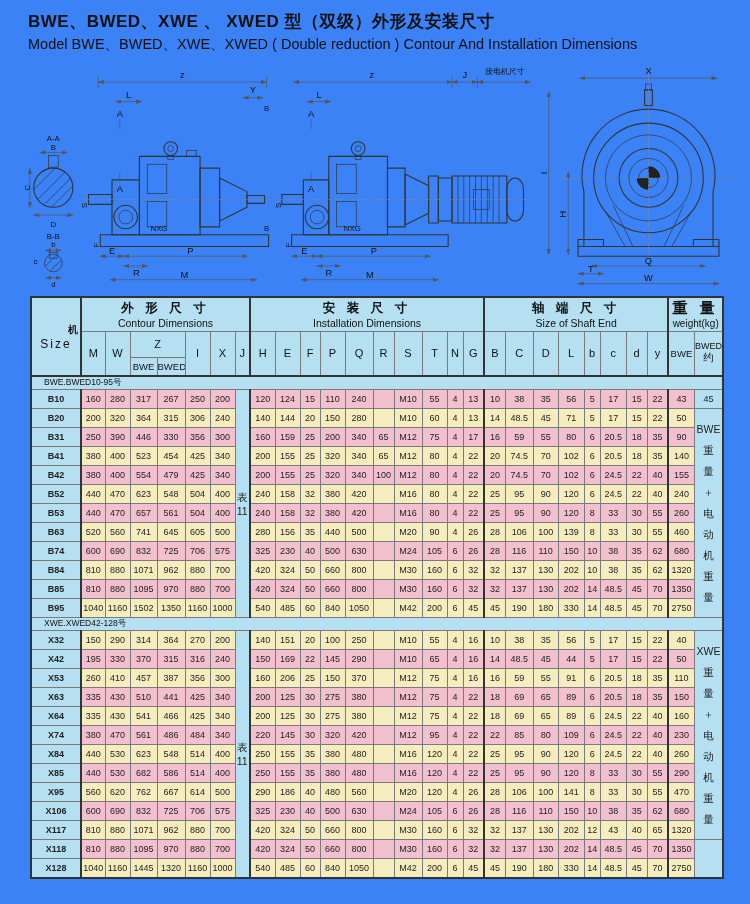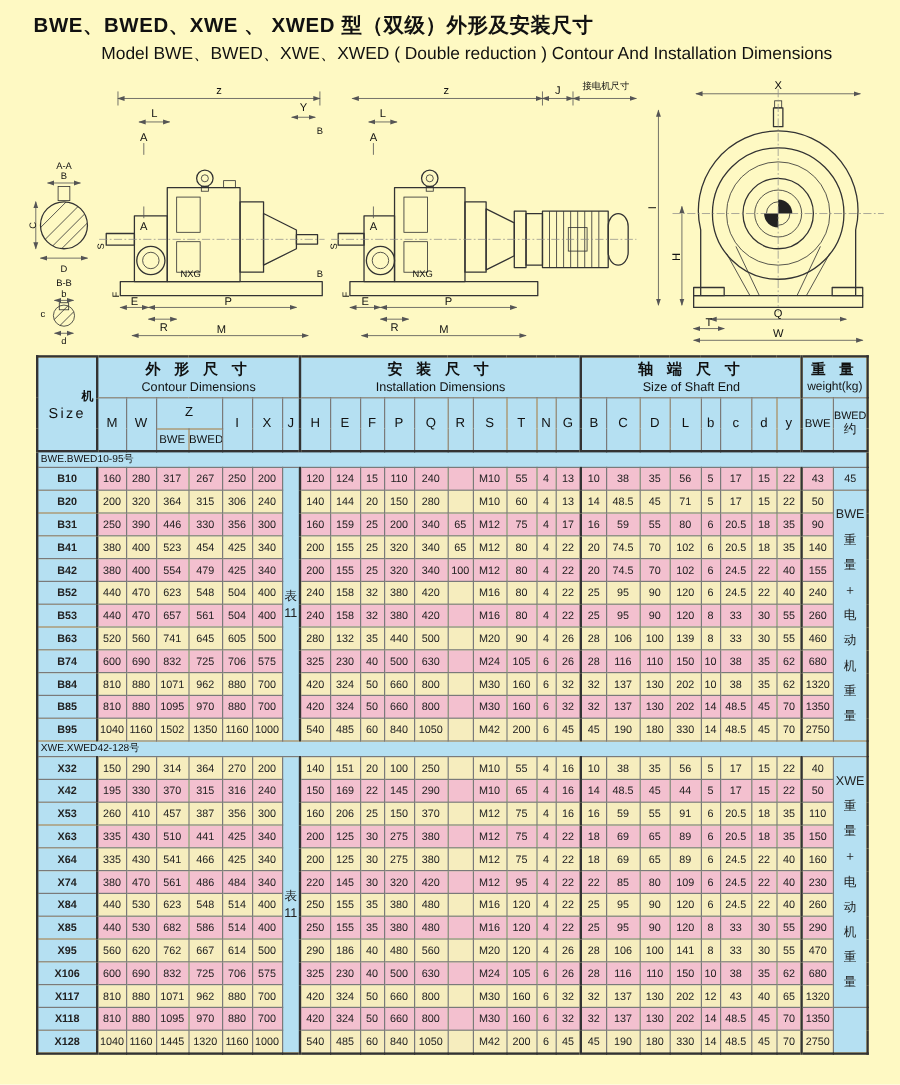--- a/index.html
+++ b/index.html
@@ -1,19 +1,19 @@
 <!DOCTYPE html>
 <html><head>
 <meta charset="utf-8">
 <style>
   html,body{margin:0;padding:0;background:#fff;}
   body{width:750px;font-family:"Liberation Sans",sans-serif;color:#111;}
-  .page{width:750px;height:904px;background:#fef9c3;overflow:hidden;}
+  .page{width:750px;height:904px;background:#3b82f6;overflow:hidden;}
   .title{margin:10px 0 2px 28px;font-size:17px;font-weight:bold;letter-spacing:.5px;}
-  .subtitle{margin:2px 0 4px 28px;font-size:14.5px;font-weight:normal;text-align:center;}
+  .subtitle{margin:2px 0 4px 28px;font-size:14.5px;font-weight:normal;}
   .drawings{display:flex;justify-content:space-between;align-items:flex-start;padding:2px 6px 0 22px;height:234px;}
   svg{display:block;}
   svg text{font-family:"Liberation Sans",sans-serif;fill:#111;}
   .lbl{font-size:9.5px;}
   .lbls{font-size:8px;}
   .oln{fill:none;stroke:#333;stroke-width:1.1;stroke-linejoin:round;}
   .oln2{fill:none;stroke:#333;stroke-width:.7;}
   .dim{stroke:#555;stroke-width:.7;fill:none;}
   .hatch{stroke:#333;stroke-width:.7;}
   .cl{stroke:#888;stroke-width:.6;stroke-dasharray:7 2 1.5 2;fill:none;}
@@ -32,21 +32,21 @@
   .th3{height:19px;font-size:9.5px;}
   tr.data{height:19px;margin-left:28px;}
   tr.data td{font-size:9px;color:#222;}
   td.size-cell{background:#b5e0f2;font-weight:bold;font-size:10.5px;color:#111;}
   tr.pink td.val{background:#f3c0cf;}
   tr.cream td.val{background:#f6edbe;}
   td.jcol,td.bwedcol{background:#b5e0f2;font-size:10.5px;color:#111;}
   td.jcol div{line-height:14px;font-size:10.5px;}
   td.bwedcol div{line-height:21px;font-size:10.5px;}
   tr.section-row{height:13px;}
-  tr.section-row td{background:#b5e0f2;text-align:left;font-size:8.5px;padding-left:2px;color:#111;}
+  tr.section-row td{background:#b5e0f2;text-align:left;font-size:8.5px;padding-left:12px;color:#111;}
 </style>
 </head>
 <body>
 
 <div class="page">
 
   <div class="title">BWE、BWED、XWE 、 XWED 型（双级）外形及安装尺寸</div>
   <div class="subtitle">Model BWE、BWED、XWE、XWED ( Double reduction ) Contour And Installation Dimensions</div>
 
   <div class="drawings">
@@ -282,21 +282,21 @@
         </th>
         <th colspan="10" class="hl">
           <div class="group-zh">安 装 尺 寸</div>
           <div class="group-en">Installation Dimensions</div>
         </th>
         <th colspan="8" class="hl">
           <div class="group-zh">轴 端 尺 寸</div>
           <div class="group-en">Size of Shaft End</div>
         </th>
         <th colspan="2" class="hl">
-          <div class="group-zh" style="font-size:12px">重 量</div>
+          <div class="group-zh" style="font-size:15px">重 量</div>
           <div class="group-en" style="font-size:10px">weight(kg)</div>
         </th>
       </tr>
       <tr class="th2">
         <th rowspan="2" class="col-letter hl">M</th>
         <th rowspan="2" class="col-letter">W</th>
         <th colspan="2" class="col-letter">Z</th>
         <th rowspan="2" class="col-letter">I</th>
         <th rowspan="2" class="col-letter">X</th>
         <th rowspan="2" class="col-letter">J</th>
@@ -547,21 +547,21 @@
         </tr>
         <tr class="data cream">
           <td class="size-cell">B63</td>
           <td class="val hl">520</td>
           <td class="val">560</td>
           <td class="val">741</td>
           <td class="val">645</td>
           <td class="val">605</td>
           <td class="val">500</td>
           <td class="val hl">280</td>
-          <td class="val">132</td>
+          <td class="val">156</td>
           <td class="val">35</td>
           <td class="val">440</td>
           <td class="val">500</td>
           <td class="val"></td>
           <td class="val">M20</td>
           <td class="val">90</td>
           <td class="val">4</td>
           <td class="val">26</td>
           <td class="val hl">28</td>
           <td class="val">106</td>

